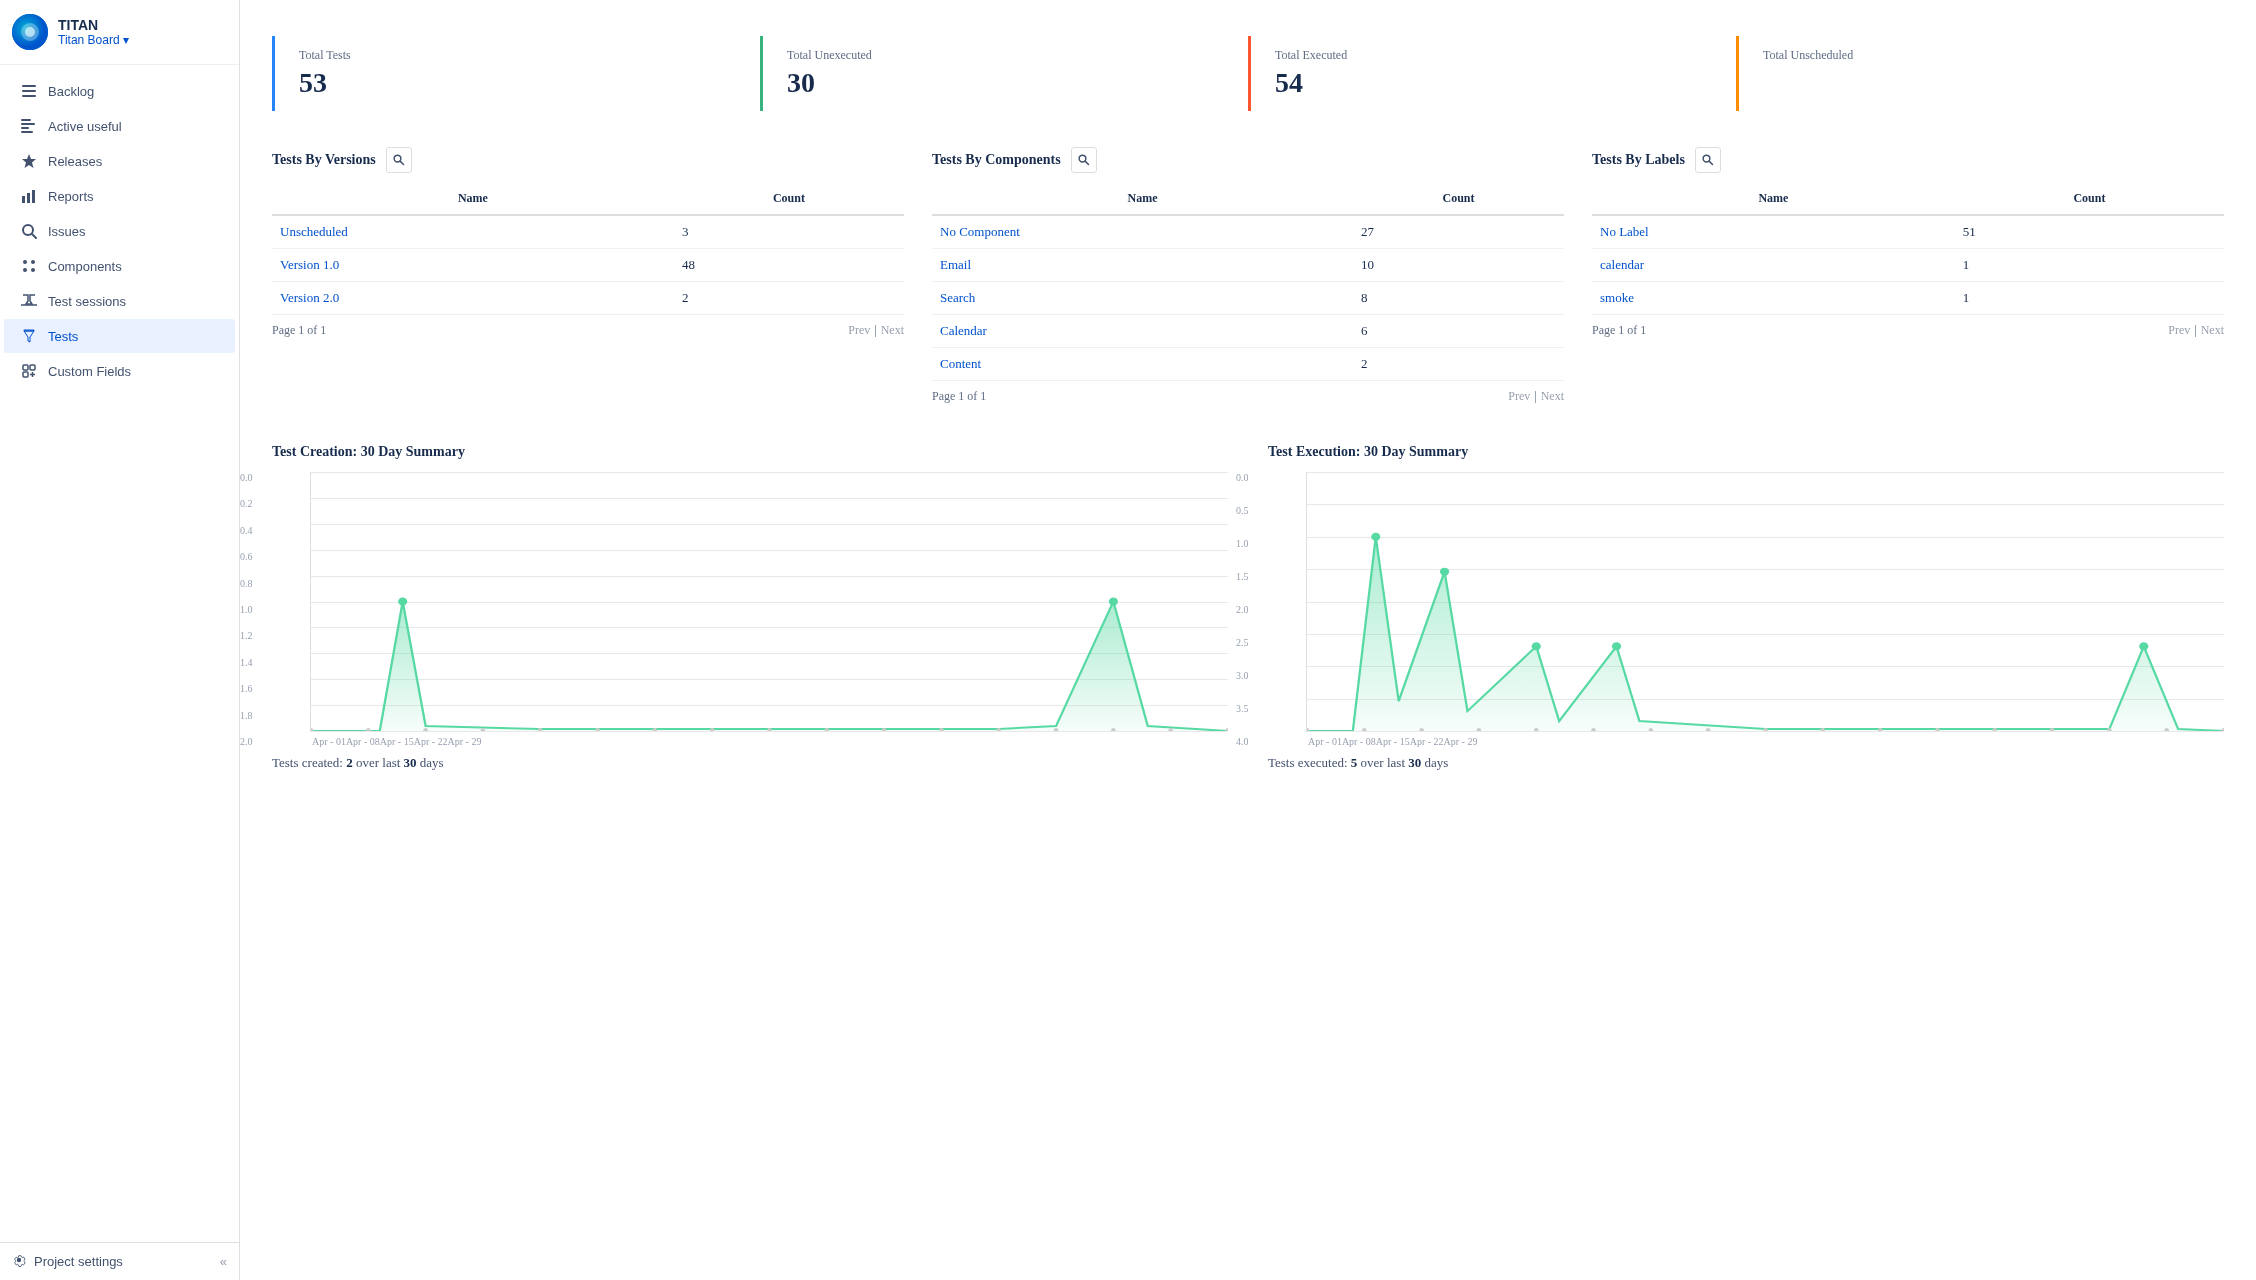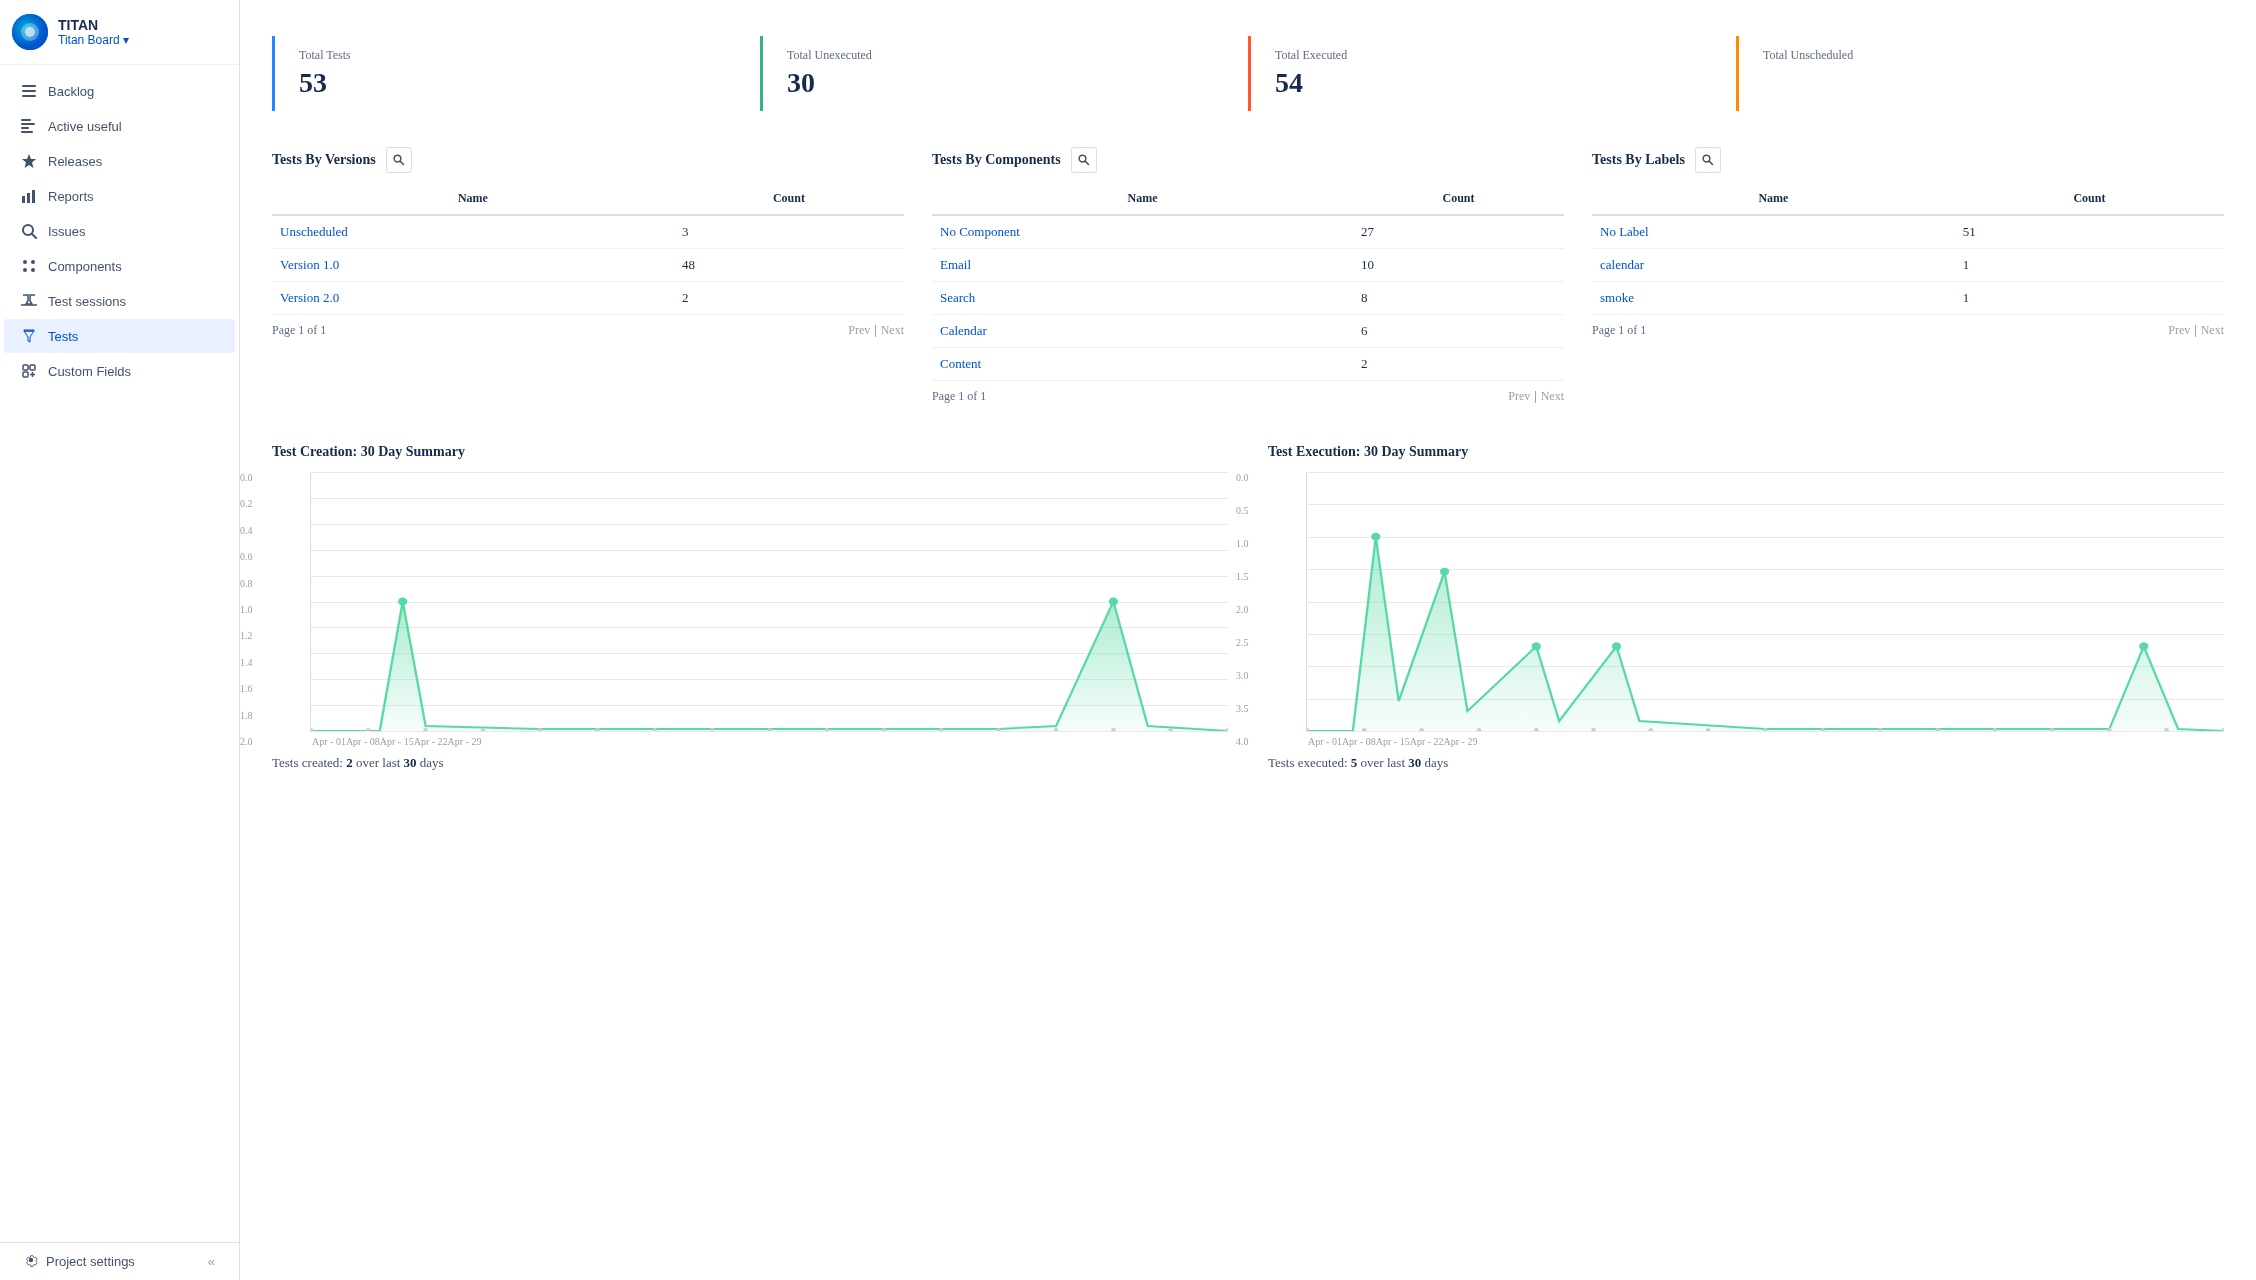--- a/index.html
+++ b/index.html
@@ -67,21 +67,21 @@
     }
     .sidebar-shortcuts-text {
       font-size: 12px;
       color: #5e6c84;
       padding: 4px 16px 8px;
       line-height: 1.4;
     }
 
     .sidebar-footer {
       border-top: 1px solid #e0e0e0;
-      padding: 10px 24px;
+      padding: 10px 12px;
       display: flex;
       align-items: center;
       gap: 8px;
       cursor: pointer;
       color: #42526e;
       font-size: 13px;
     }
     .sidebar-footer-collapse { margin-left: auto; color: #97a0af; }
 
     

